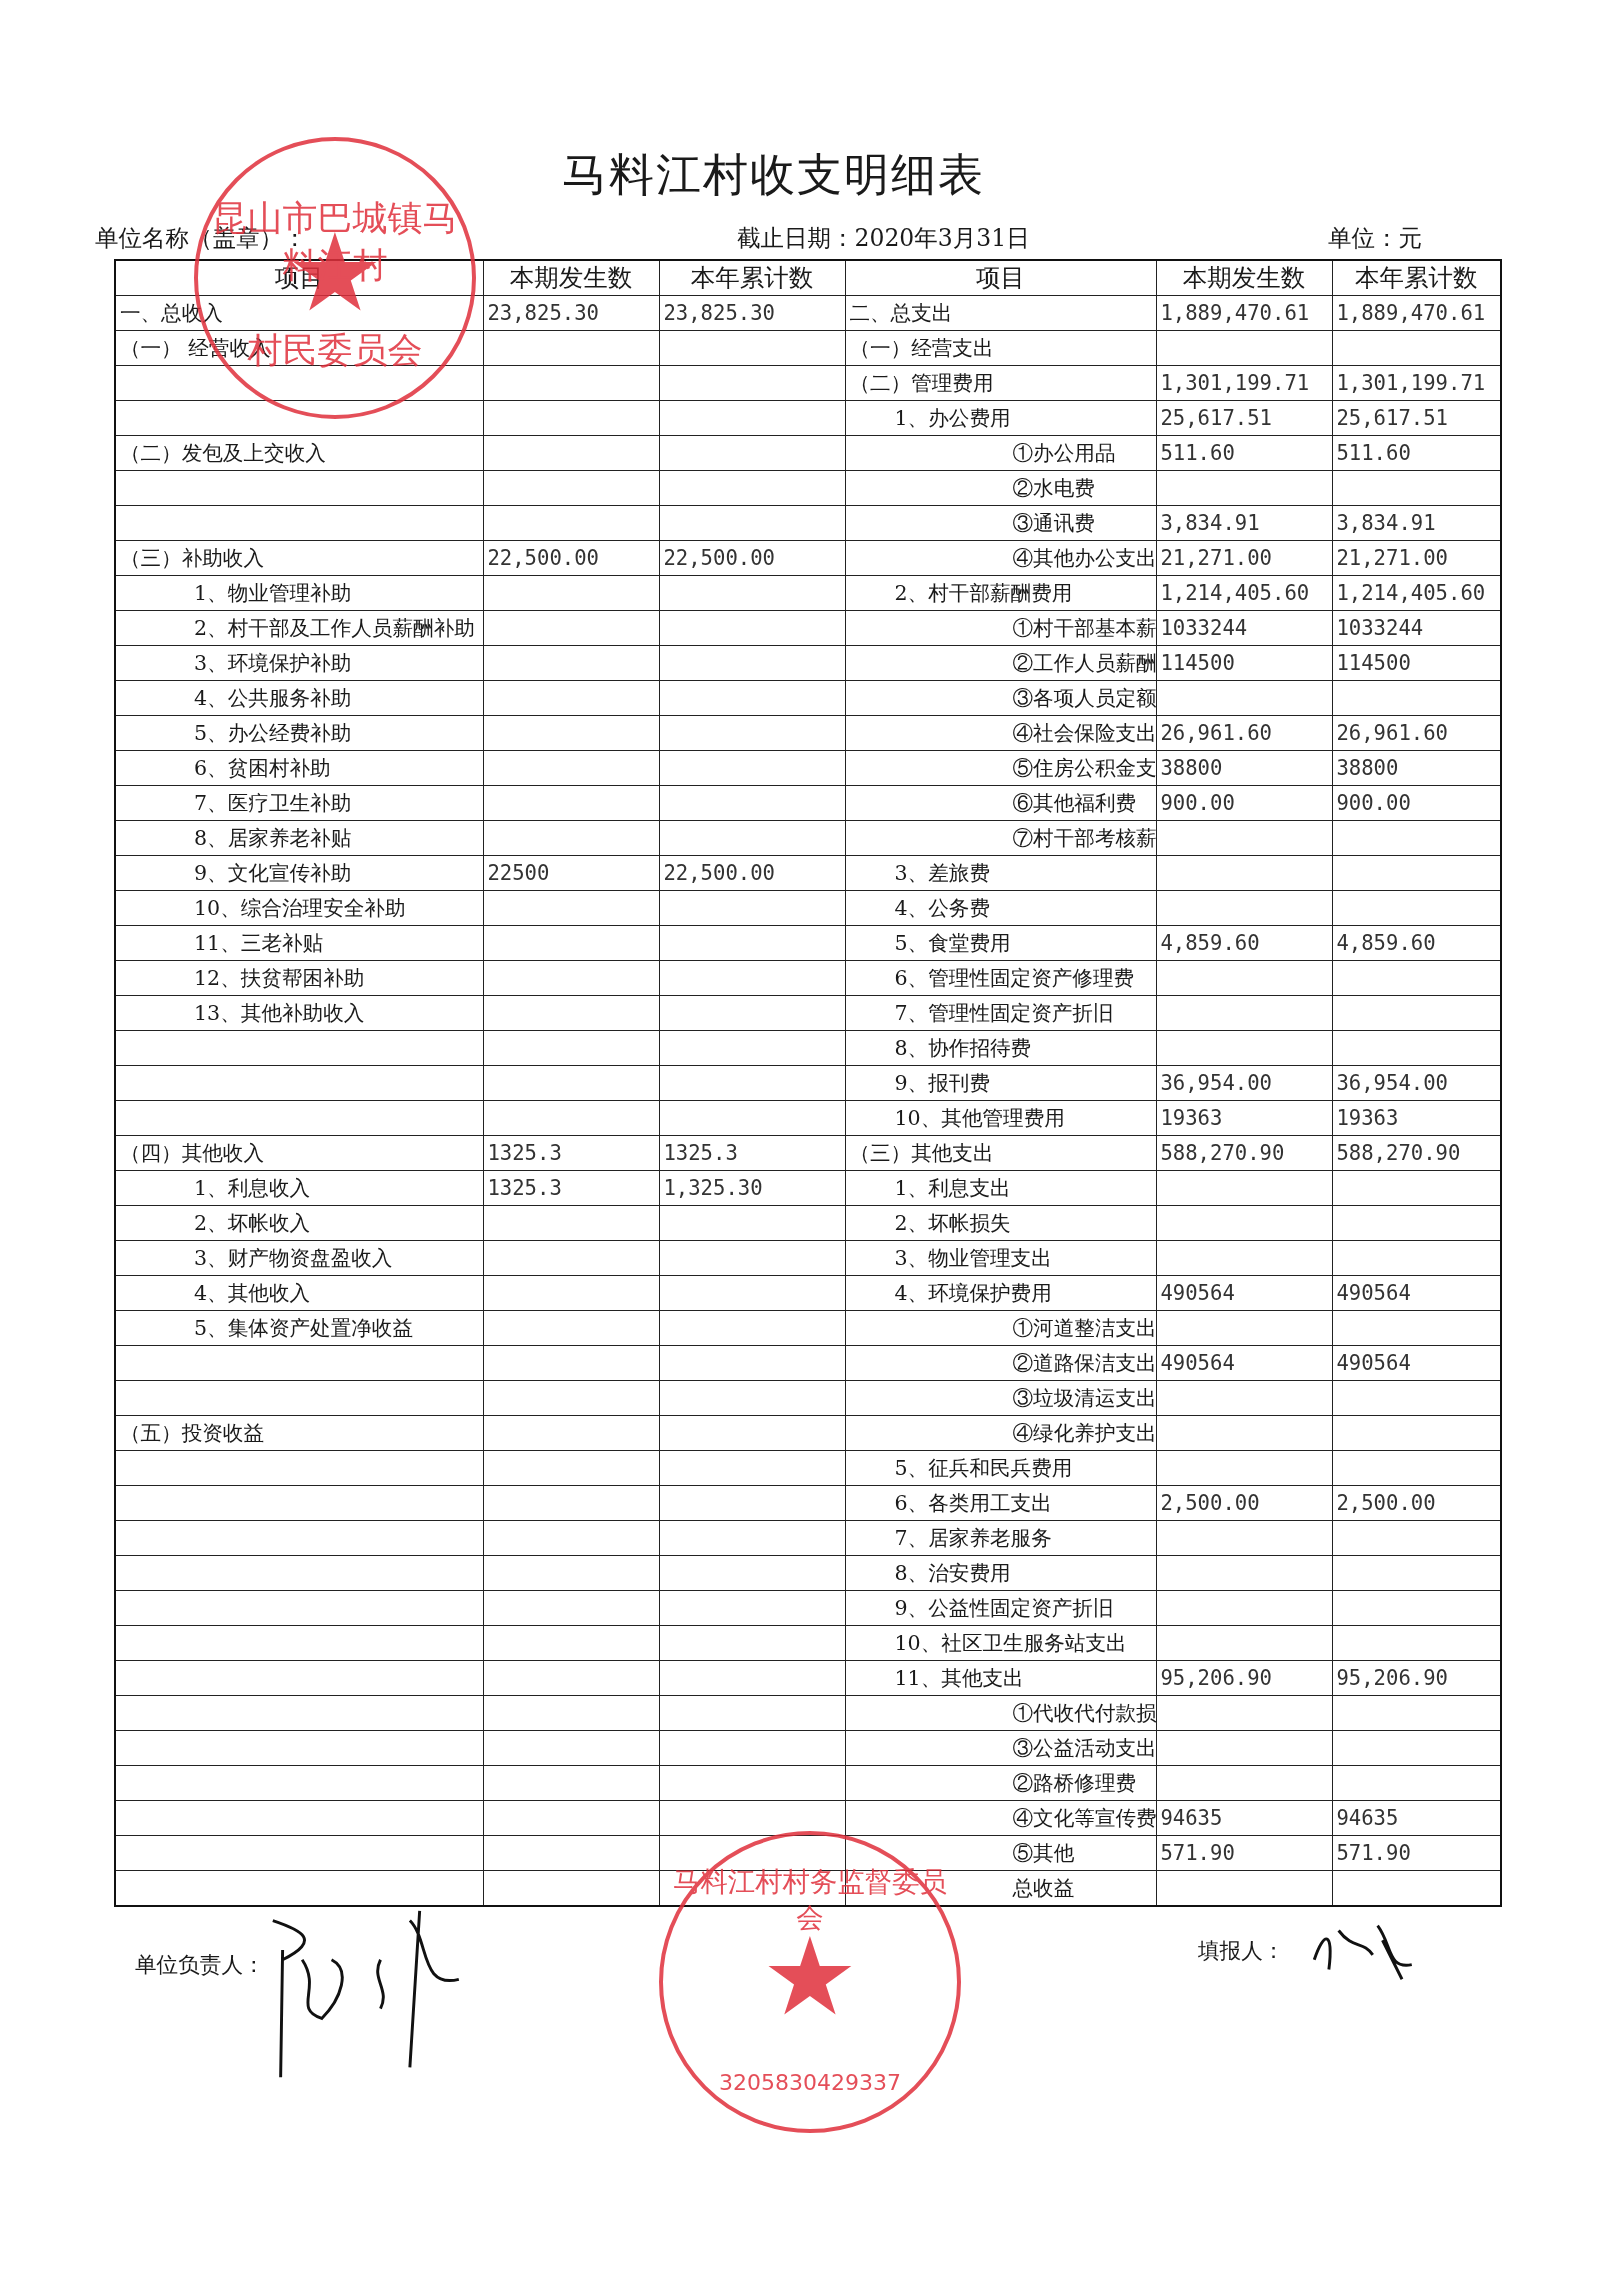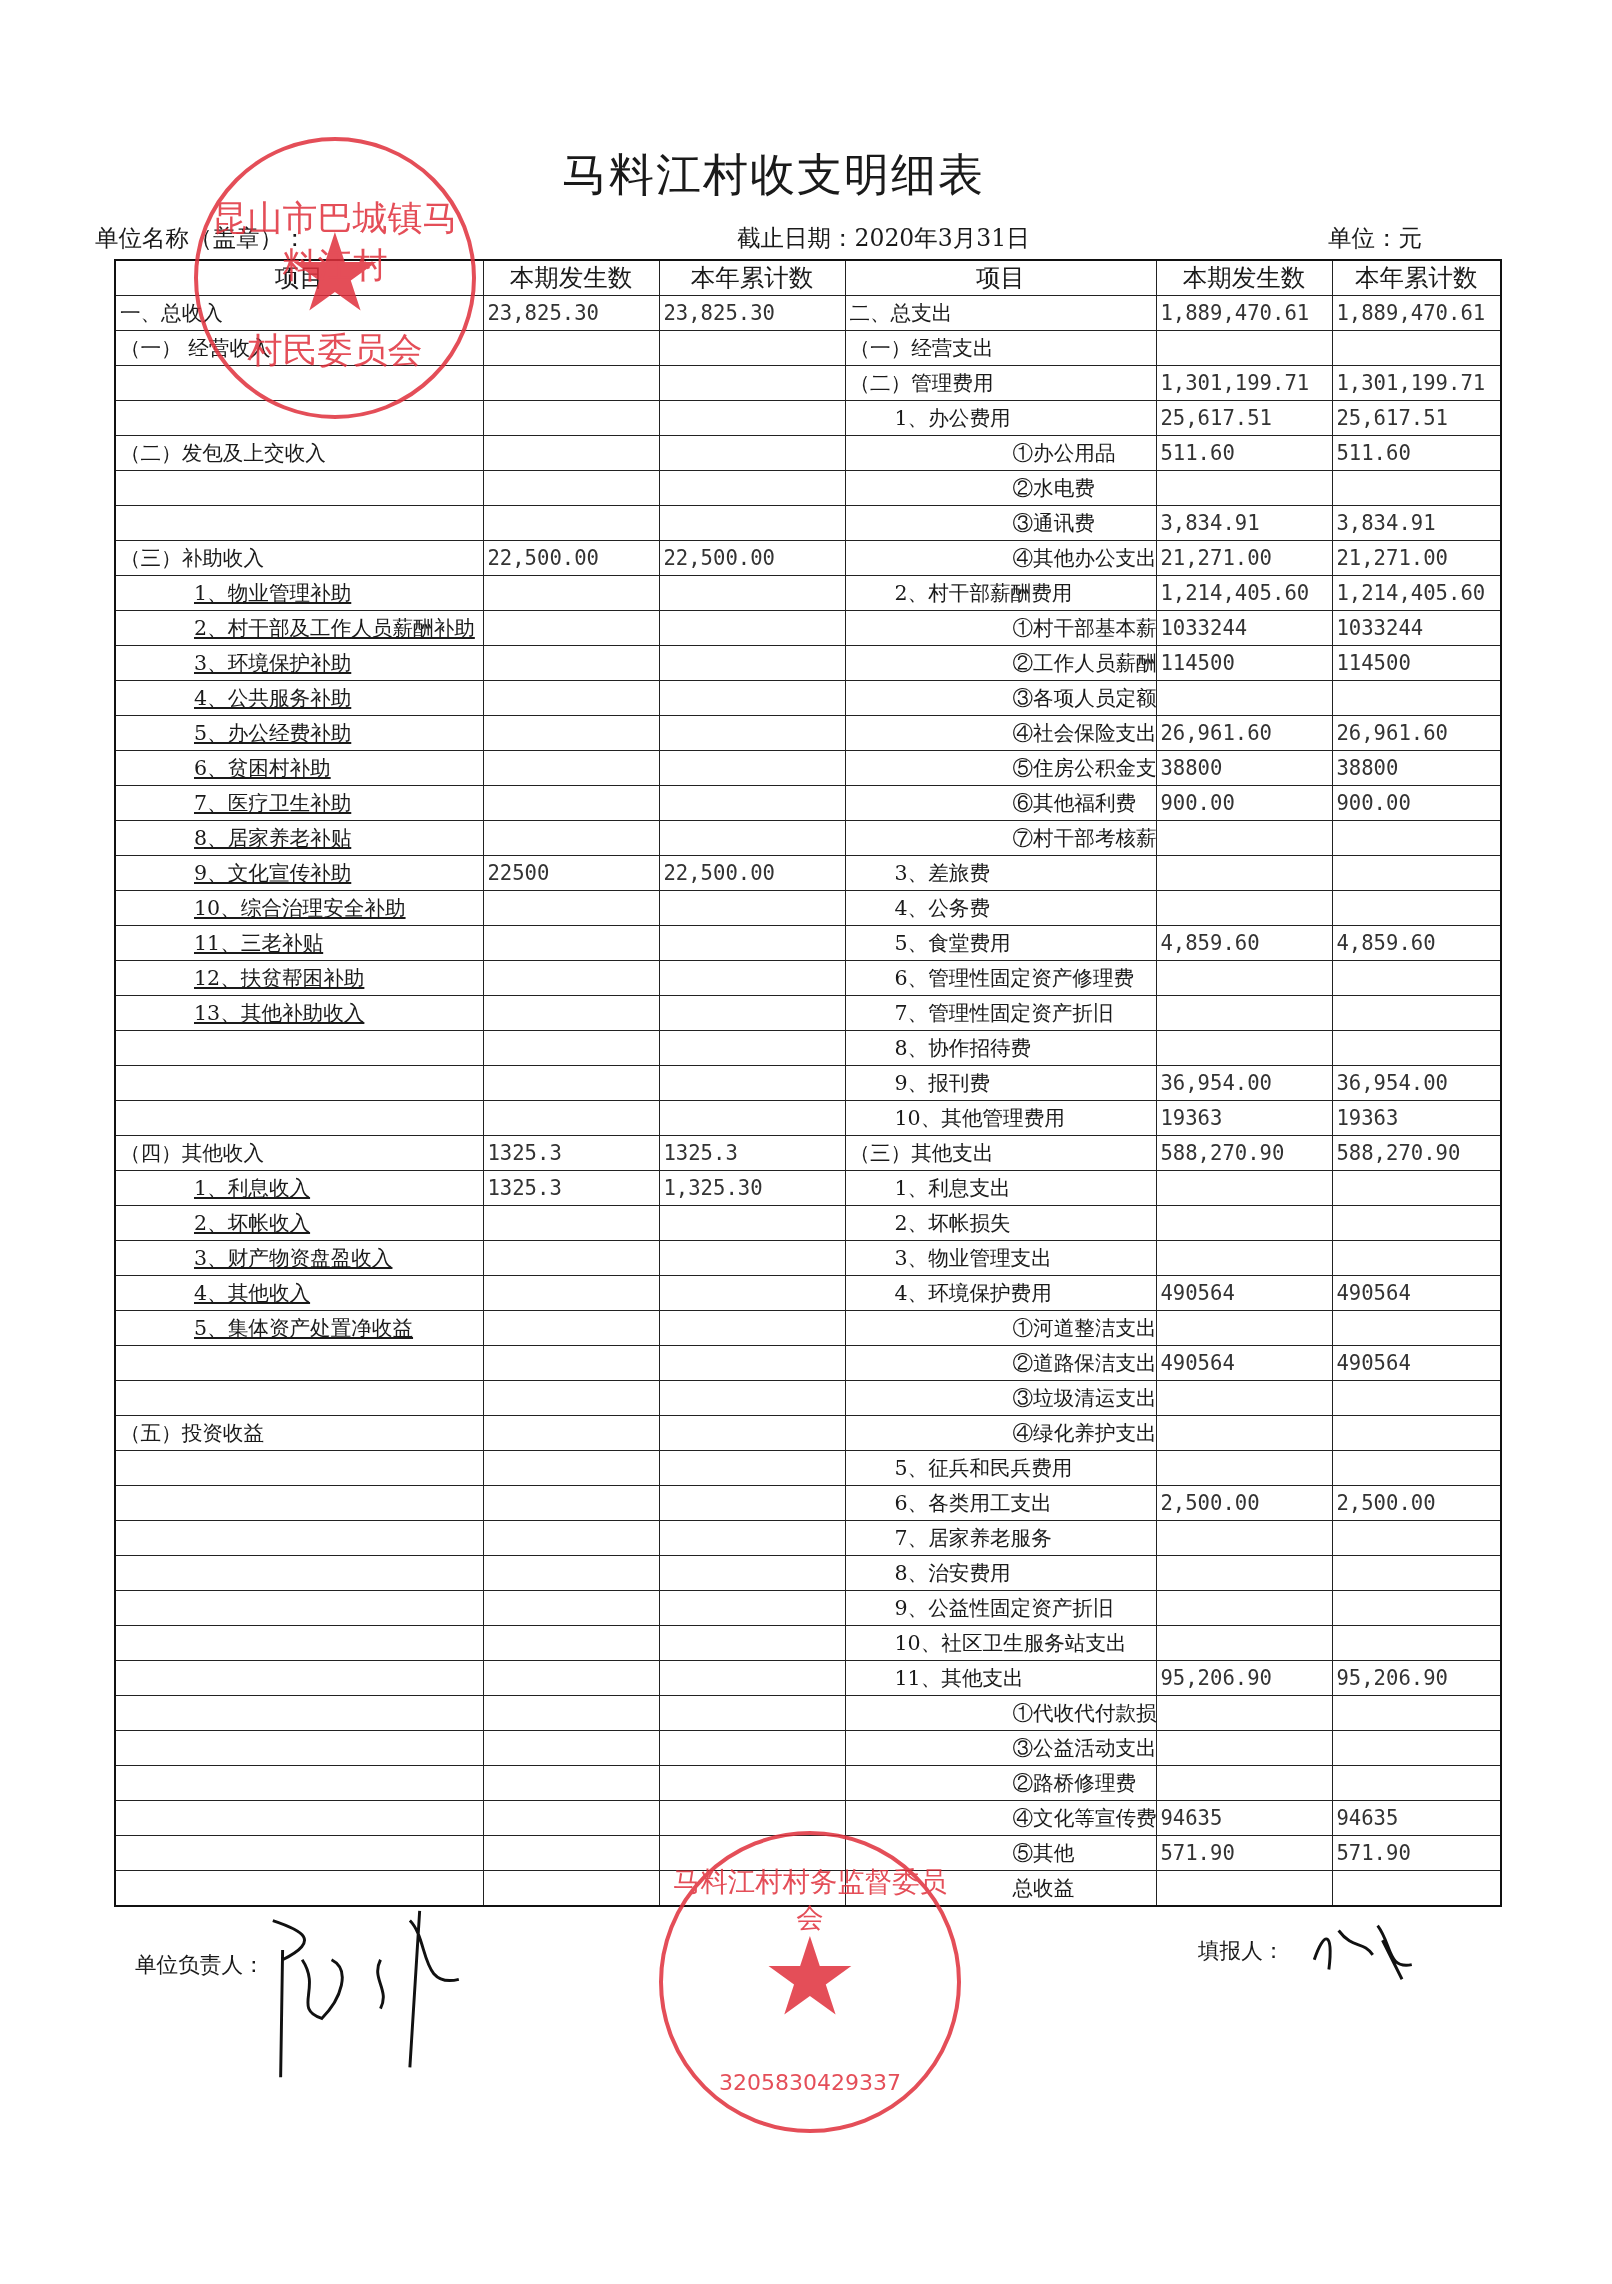--- a/index.html
+++ b/index.html
@@ -13,21 +13,21 @@
   .meta.unit { left:1328px; }
   table.ledger { position:absolute; left:90px; top:259px; width:1386px;
                  border-collapse:collapse; border:2.9px solid #111; table-layout:fixed;margin-left:24px; }
   table.ledger td, table.ledger th { border:1.5px solid #222; height:34px; padding:0 3.9px;
                  font-size:20.6px; font-weight:normal; white-space:nowrap; overflow:hidden; line-height:1; }
   table.ledger th { font-size:24.5px; text-align:center; height:34px; }
   td.num { font-family:"DejaVu Sans Mono","Liberation Mono",monospace; font-size:19.6px; color:#333; }
   td.lbl { text-align:left; }
   .i0 { padding-left:3.9px !important; }
   .i1 { padding-left:49px !important; }
-  .i2 { padding-left:78px !important;text-decoration:underline; }
+  .i2 { padding-left:78px !important; }
   .i4 { padding-left:167px !important; }
   .sig { position:absolute; font-size:21.6px; }
   .stamp { position:absolute; border:4.9px solid #e0303c; border-radius:50%;
            color:#e0303c; opacity:0.85; pointer-events:none; }
   .stamp .star { position:absolute; left:50%; top:50%; transform:translate(-50%,-55%);
                  font-size:108px; line-height:1; color:#e0303c; }
   .stamp .ring { position:absolute; width:100%; text-align:center; font-size:35px;
                  font-family:"DejaVu Sans","Liberation Sans",sans-serif; }
   .scribble { position:absolute; }
 </style>

